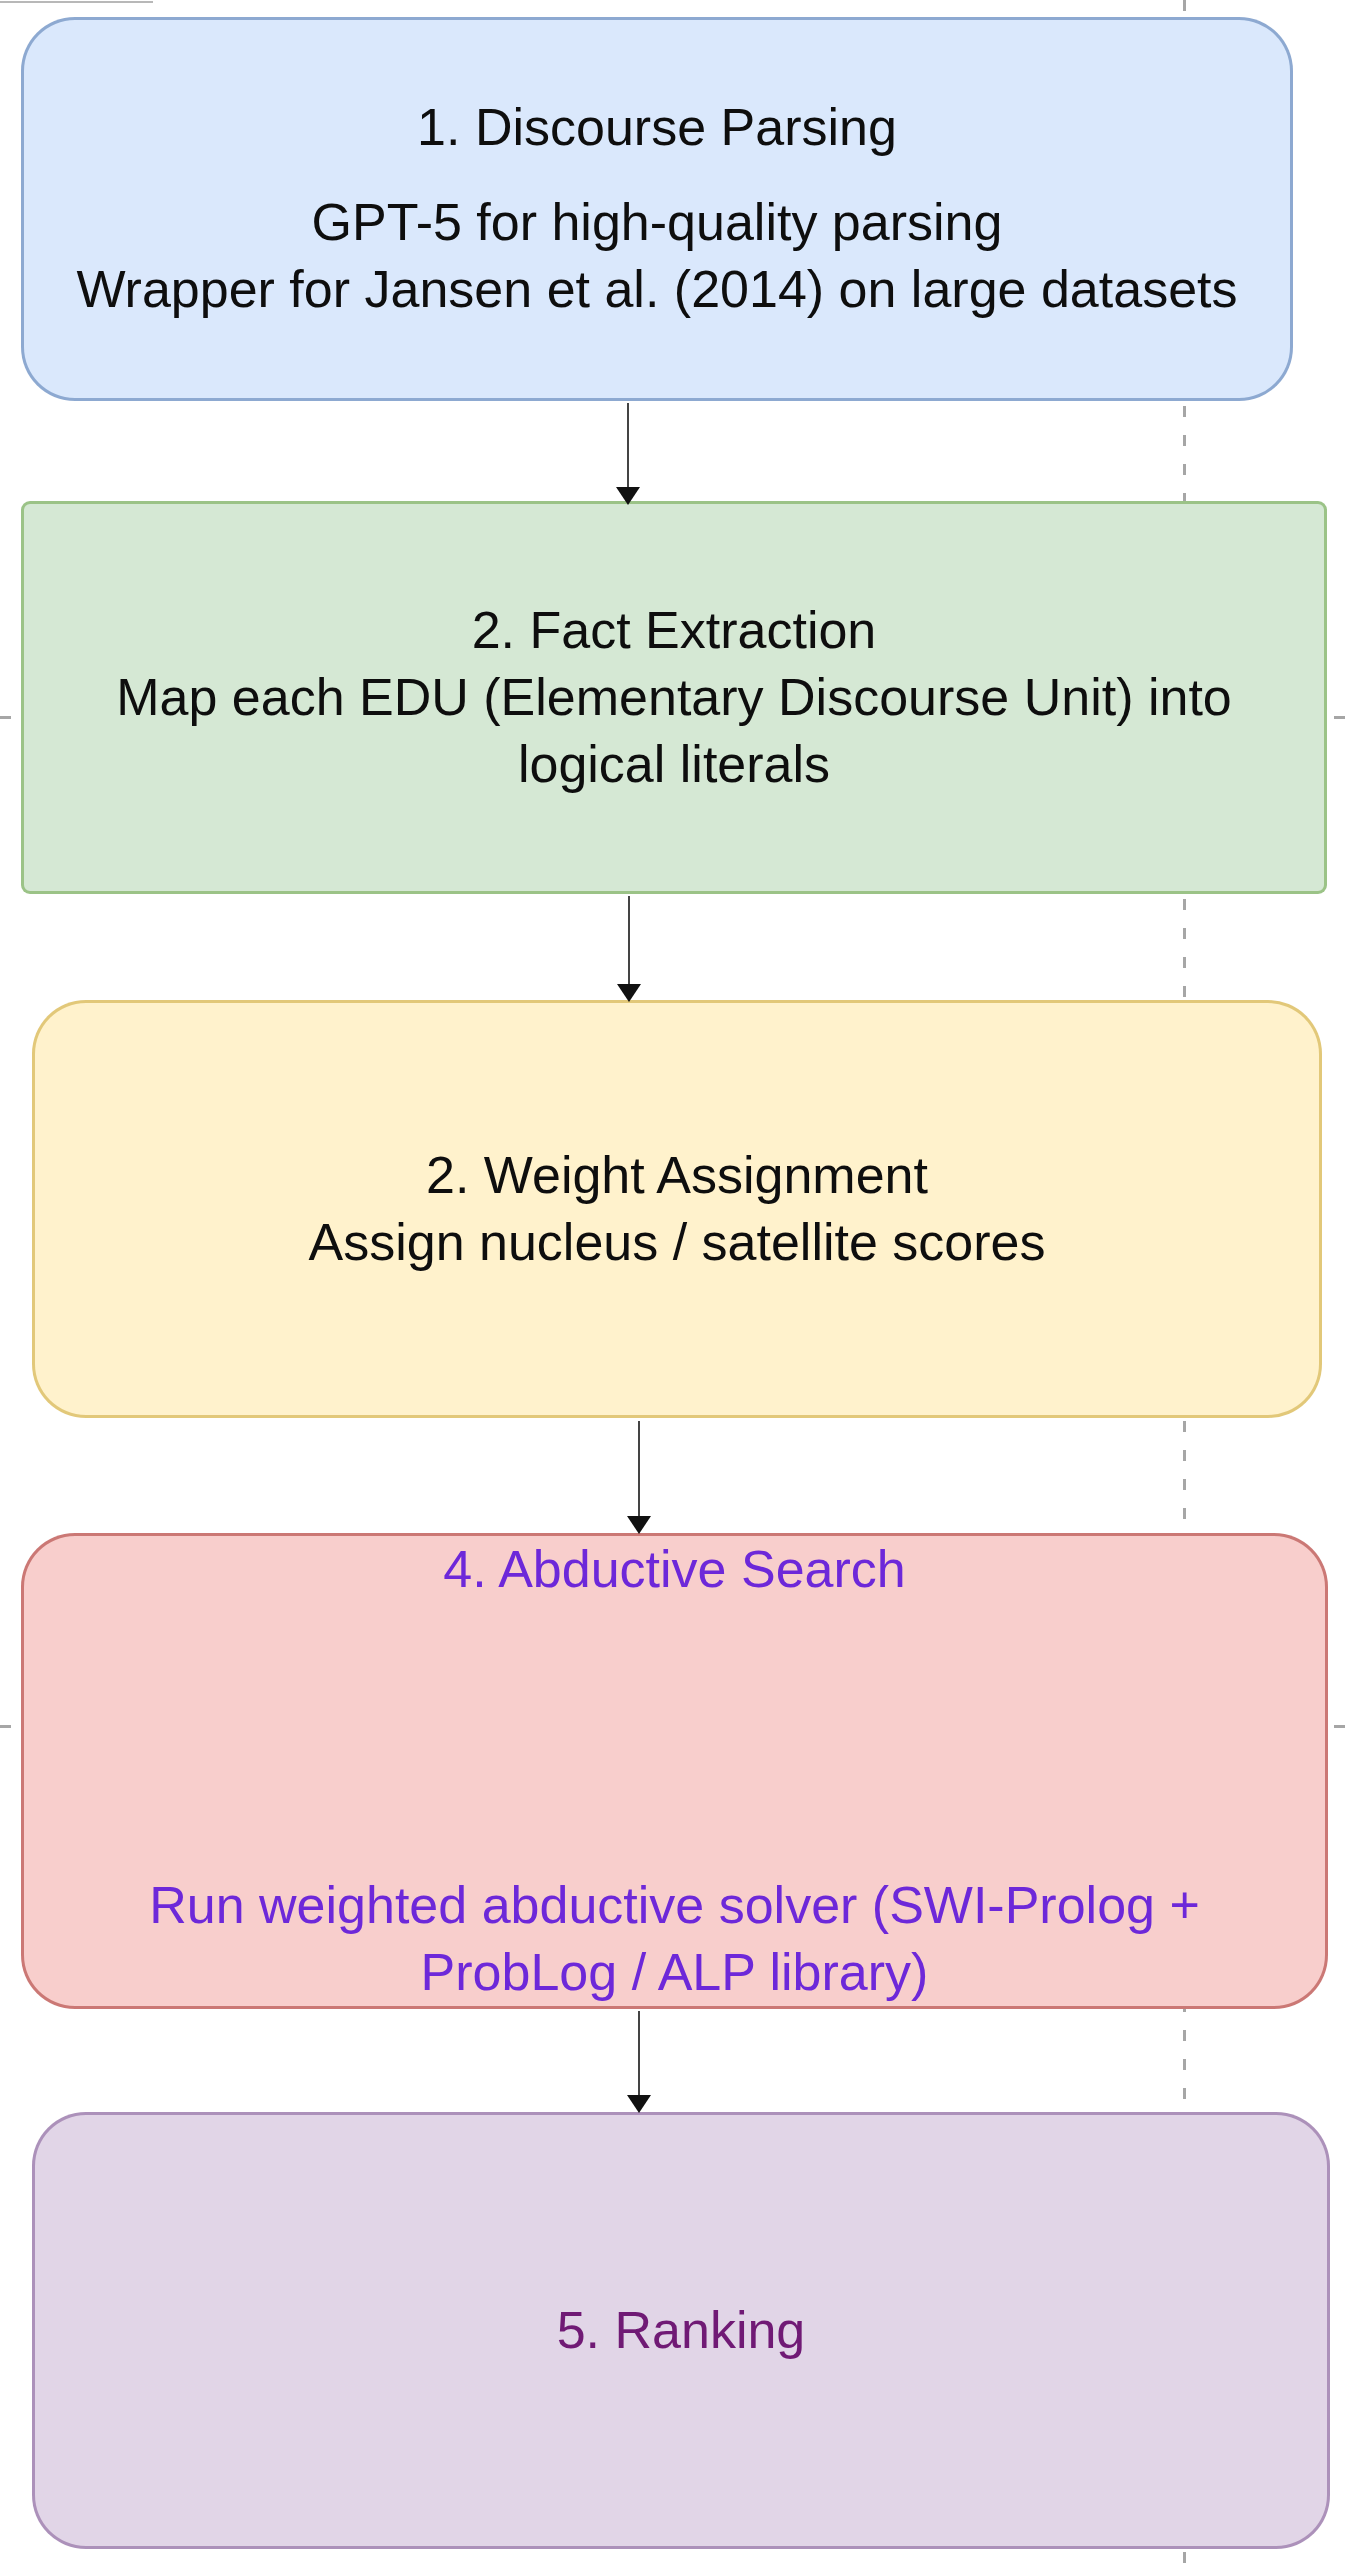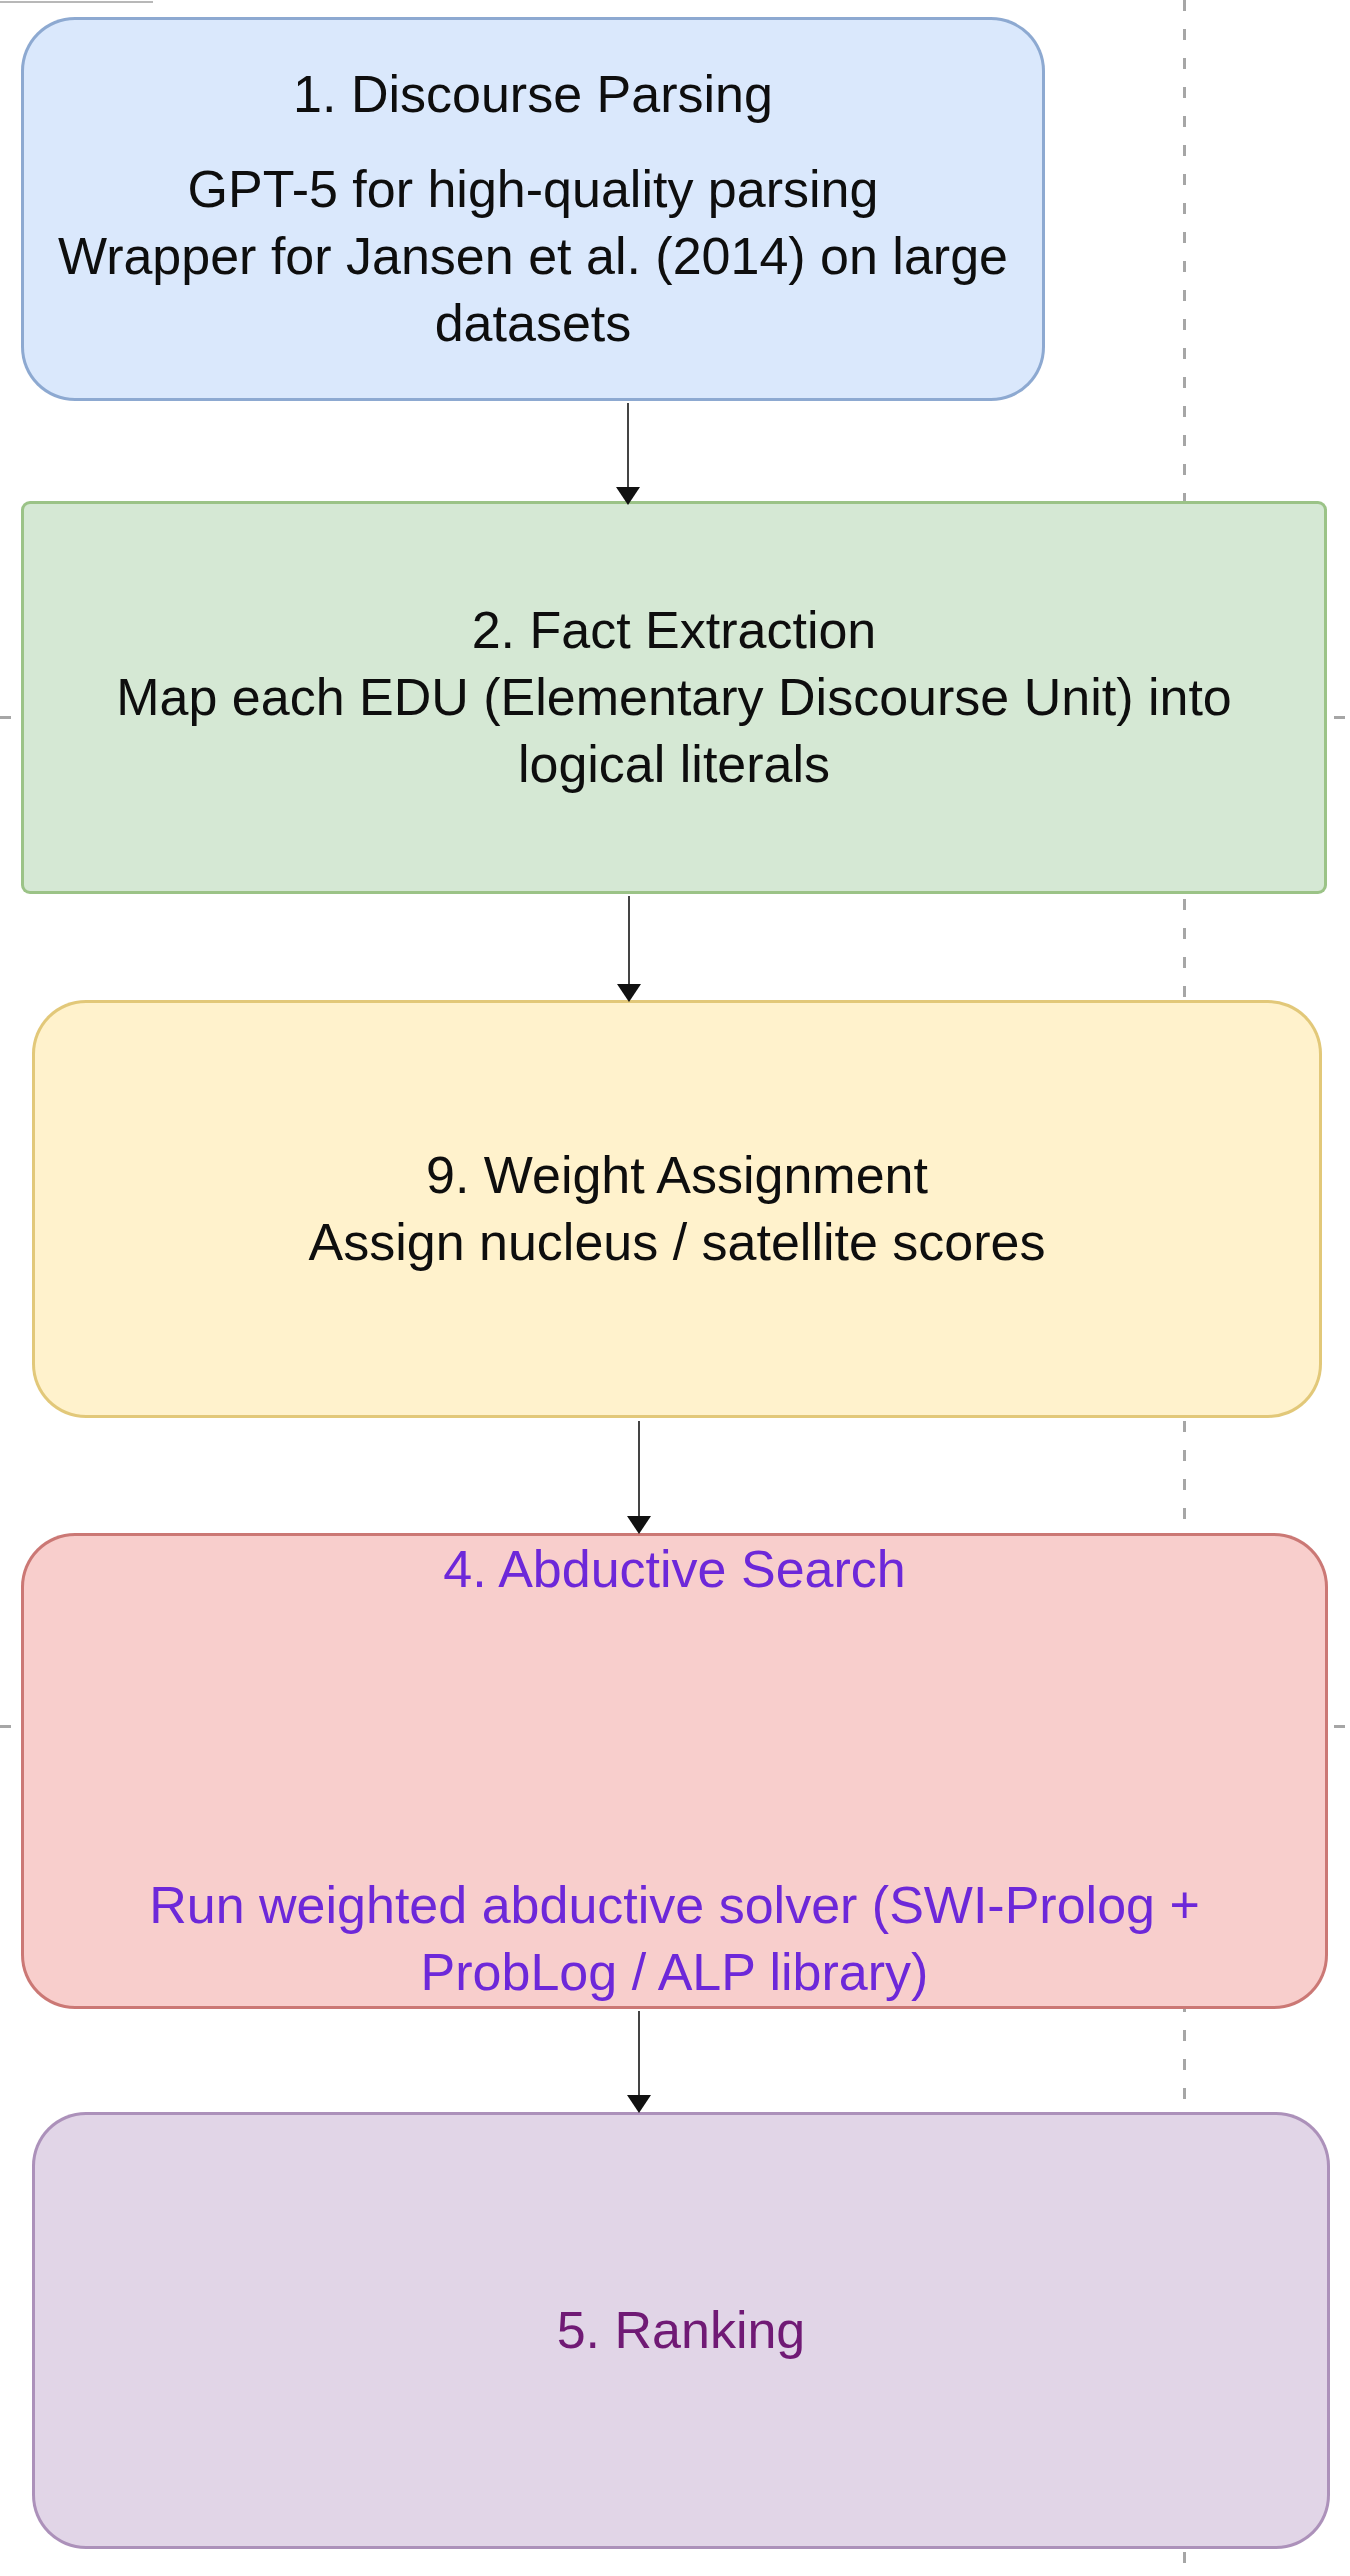--- a/index.html
+++ b/index.html
@@ -28,21 +28,21 @@
     position:absolute;z-index:2;box-sizing:border-box;
     border:3.7px solid transparent;border-radius:54px;
     display:flex;flex-direction:column;justify-content:center;
     text-align:center;color:#0e0e0e;
     font-size:52px;line-height:67px;
   }
   .box-title{white-space:pre-line;}
   .box-body{white-space:pre-line;}
   .box-body.gap-before{margin-top:28px;}
 
-  #box1{left:21px;top:16.6px;width:1024px;height:384px;padding:0 18.5px;}
+  #box1{left:21px;top:16.6px;width:1272px;height:384px;padding:0 18.5px;}
   #box2{left:21px;top:501px;width:1306px;height:393px;padding:0 28px;border-radius:9px;}
   #box3{left:32px;top:1000px;width:1290px;height:418px;padding:0 18.5px;}
   #box4{left:21px;top:1533px;width:1307px;height:476px;padding:0 23px;}
   #box5{left:32px;top:2112px;width:1298px;height:437px;padding:0 23px;}
 
   
   .arrow{position:absolute;width:24px;z-index:3;}
   .arrow .shaft{
     position:absolute;left:10.6px;top:0;bottom:16.6px;width:2.8px;
     background:var(--connector,#444444);
@@ -82,21 +82,21 @@
     <div class="box-title">2. Fact Extraction</div>
     <div class="box-body">Map each EDU (Elementary Discourse Unit) into logical literals</div>
   </div>
 
   <div class="arrow" id="arrow2">
     <div class="shaft"></div>
     <div class="head"></div>
   </div>
 
   <div class="flow-box" id="box3" style="background: rgb(255, 242, 204); border-color: rgba(214, 182, 86, 0.7); color: rgb(14, 14, 14);">
-    <div class="box-title">9. Weight Assignment</div>
+    <div class="box-title">2. Weight Assignment</div>
     <div class="box-body">Assign nucleus / satellite scores</div>
   </div>
 
   <div class="arrow" id="arrow3">
     <div class="shaft"></div>
     <div class="head"></div>
   </div>
 
   <div class="flow-box" id="box4" style="background: rgb(248, 206, 204); border-color: rgba(184, 84, 80, 0.7); color: #6d28d9; justify-content: space-between;">
     <div class="box-title">4. Abductive Search</div>

